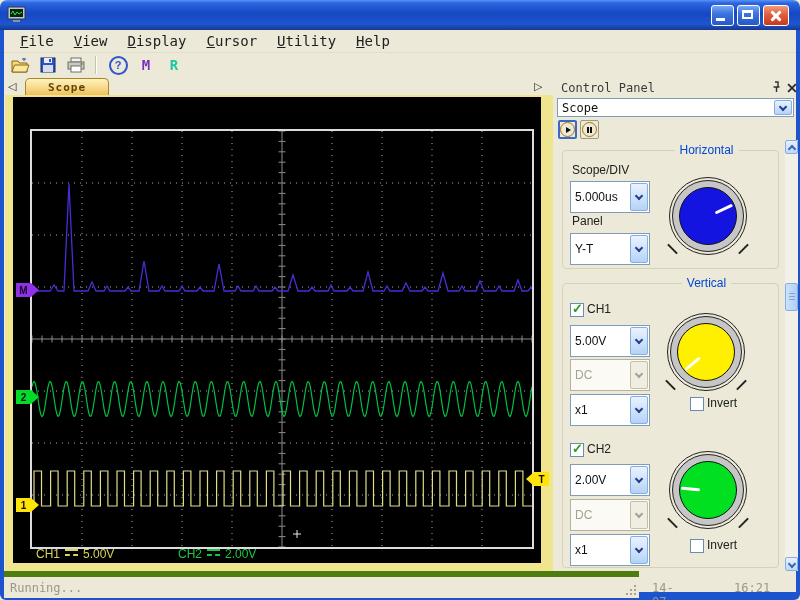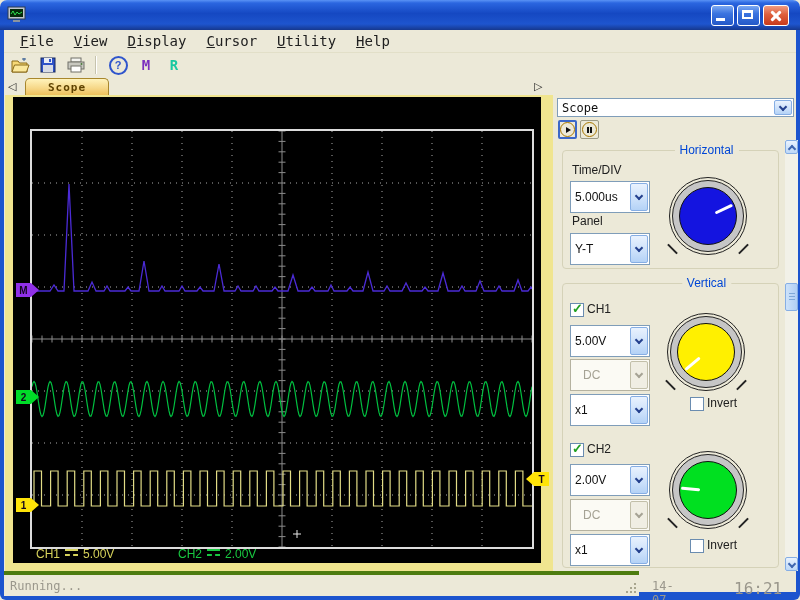--- a/index.html
+++ b/index.html
@@ -86,21 +86,21 @@
 
   .combo{position:absolute;background:#fff;border:1px solid #7F9DB9;display:flex;align-items:center;
     box-sizing:border-box;height:32px;}
   .combo-val{flex:1;padding-left:4px;font-size:12px;color:#101010;white-space:nowrap;overflow:hidden;}
   .combo-btn{width:16px;align-self:stretch;margin:1px;border-radius:2px;
     background:linear-gradient(180deg,#E9F2FE 0%,#CBE0FA 60%,#B4D2F6 100%);
     border:1px solid #86AEE4;display:flex;align-items:center;justify-content:center;}
   .combo-btn::after{content:'';width:4px;height:4px;border-right:2px solid #24418E;
     border-bottom:2px solid #24418E;transform:rotate(45deg);margin-top:-2px;}
   .combo.disabled{border-color:#B5B2A0;background:#FBFAF4;}
-  .combo.disabled .combo-val{color:#A5A294;margin-left:8px;}
+  .combo.disabled .combo-val{color:#A5A294;}
   .combo.disabled .combo-btn{background:#F0EEE3;border-color:#C2BFA9;}
   .combo.disabled .combo-btn::after{border-color:#A5A294;}
   .cb-scope{left:1px;top:20px;width:237px;height:19px;}
   .cb-scope .combo-val{font-family:"DejaVu Sans Mono",monospace;}
 
   .pp-btn{position:absolute;top:42px;width:19px;height:19px;box-sizing:border-box;border-radius:2px;
     display:flex;align-items:center;justify-content:center;background:#ECE9D8;}
   .pp-play{left:2px;border:2px solid #3C68C8;}
   .pp-pause{left:24px;border:1px solid #9C9A84;}
   .icirc{width:13px;height:13px;border:1px solid #A87800;border-radius:50%;display:flex;
@@ -136,24 +136,24 @@
     border-right:2px solid #3E66B0;border-bottom:2px solid #3E66B0;}
   .sb-up::after{top:5px;transform:rotate(-135deg);}
   .sb-dn::after{top:3px;transform:rotate(45deg);}
   .sb-thumb{position:absolute;left:0;top:143px;width:13px;height:28px;box-sizing:border-box;
     border:1px solid #86AEE4;border-radius:2px;background:linear-gradient(90deg,#CDE2FA,#B0CEF4);}
   .sb-thumb::after{content:'';position:absolute;left:3px;top:9px;width:6px;height:9px;
     background:repeating-linear-gradient(180deg,#7FA8D8 0 1px,transparent 1px 3px);}
 
   
   .statusbar{position:absolute;left:4px;top:571px;width:635px;height:21px;background:#ECE9D8;
-    border-top:4px solid #4d7c0f;}
+    border-top:6px solid #4d7c0f;}
   .st-left{position:absolute;left:6px;top:4px;font-size:12px;color:#9A978C;}
   .st-date{position:absolute;left:648px;top:4px;font-size:12px;color:#9A978C;}
-  .st-time{position:absolute;left:730px;top:4px;font-size:16px;color:#9A978C;}
+  .st-time{position:absolute;left:730px;top:4px;font-size:12px;color:#9A978C;}
   .st-grip{position:absolute;right:1px;bottom:1px;width:13px;height:13px;}
 </style>
 </head>
 <body>
 
 <div class="stage">
 
   <div class="titlebar">
     <svg class="app-icon" viewBox="0 0 19 17">
       <rect x="1" y="1" width="17" height="12" fill="#BFC6CE" stroke="#2B3A52"></rect>
@@ -349,20 +349,27 @@
       </div>
       <div class="readout ro-ch2">
         <span>CH2</span>
         <span class="coup"></span>
         <span>2.00V</span>
       </div>
     </div>
   </div>
 
   <div class="cpanel">
+    <div class="cp-caption">
+      <span class="cp-title mono">Control Panel</span>
+      <svg class="cp-pin" viewBox="0 0 13 13">
+        <path d="M5 1 h3 v5 M3.5 6 h6 M6.5 6 v5" fill="none" stroke="#303030" stroke-width="1.4"></path>
+      </svg>
+      <span class="cp-close"></span>
+    </div>
 
     <div class="combo cb-scope">
       <span class="combo-val">Scope</span>
       <span class="combo-btn"></span>
     </div>
 
     <div class="pp-btn pp-play">
       <span class="icirc">
           <span class="ic-play"></span>
         </span>
@@ -370,21 +377,21 @@
     <div class="pp-btn pp-pause">
       <span class="icirc">
         <span class="ic-bar"></span>
           <span class="ic-bar"></span>
       </span>
     </div>
 
     <div class="gbox gb-horizontal">
       <span class="gbox-title">Horizontal</span>
     </div>
-    <span class="lbl" style="left:16px;top:85px;">Time/DIV</span>
+    <span class="lbl" style="left:16px;top:85px;">Scope/DIV</span>
     <div class="combo" style="left:14px;top:103px;width:80px;">
       <span class="combo-val">5.000us</span>
       <span class="combo-btn"></span>
     </div>
     <span class="lbl" style="left:16px;top:136px;">Panel</span>
     <div class="combo" style="left:14px;top:155px;width:80px;">
       <span class="combo-val">Y-T</span>
       <span class="combo-btn"></span>
     </div>
     <div class="knob" style="left:113px;top:99px;">

